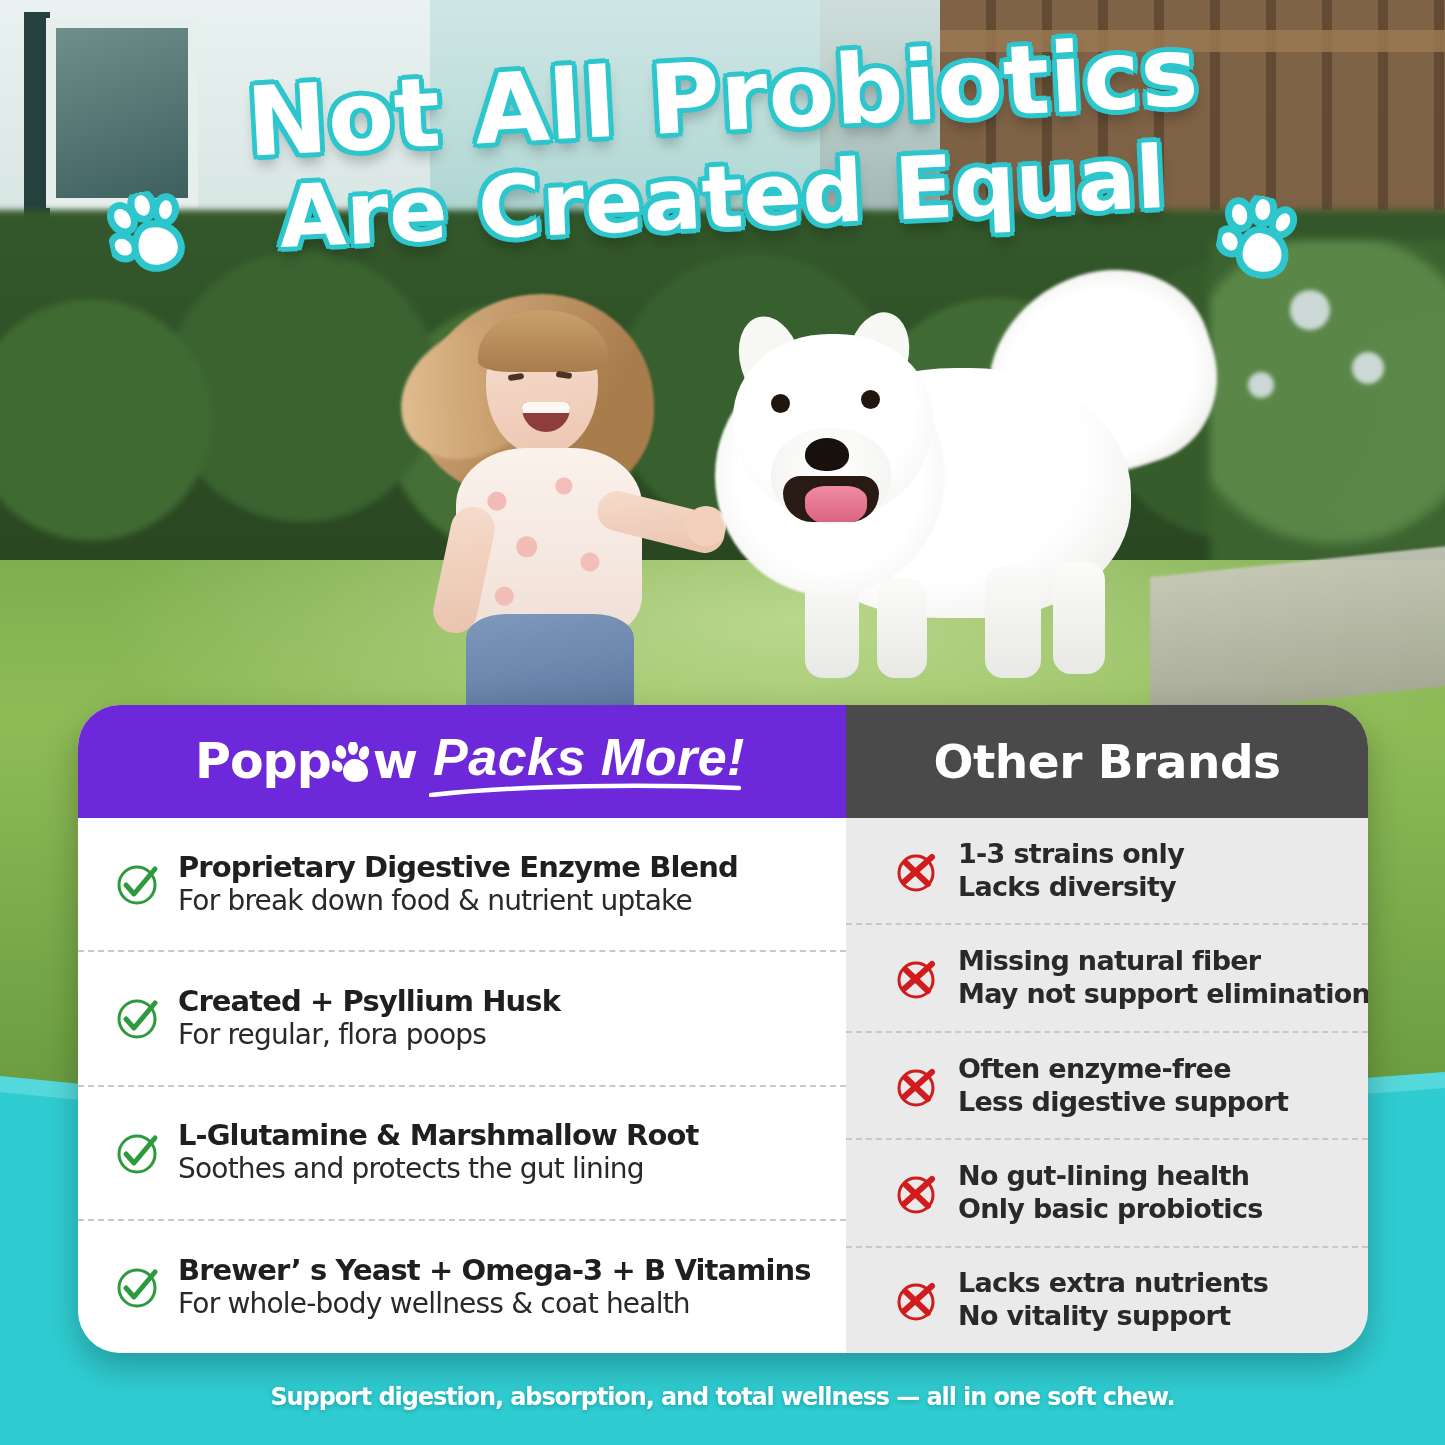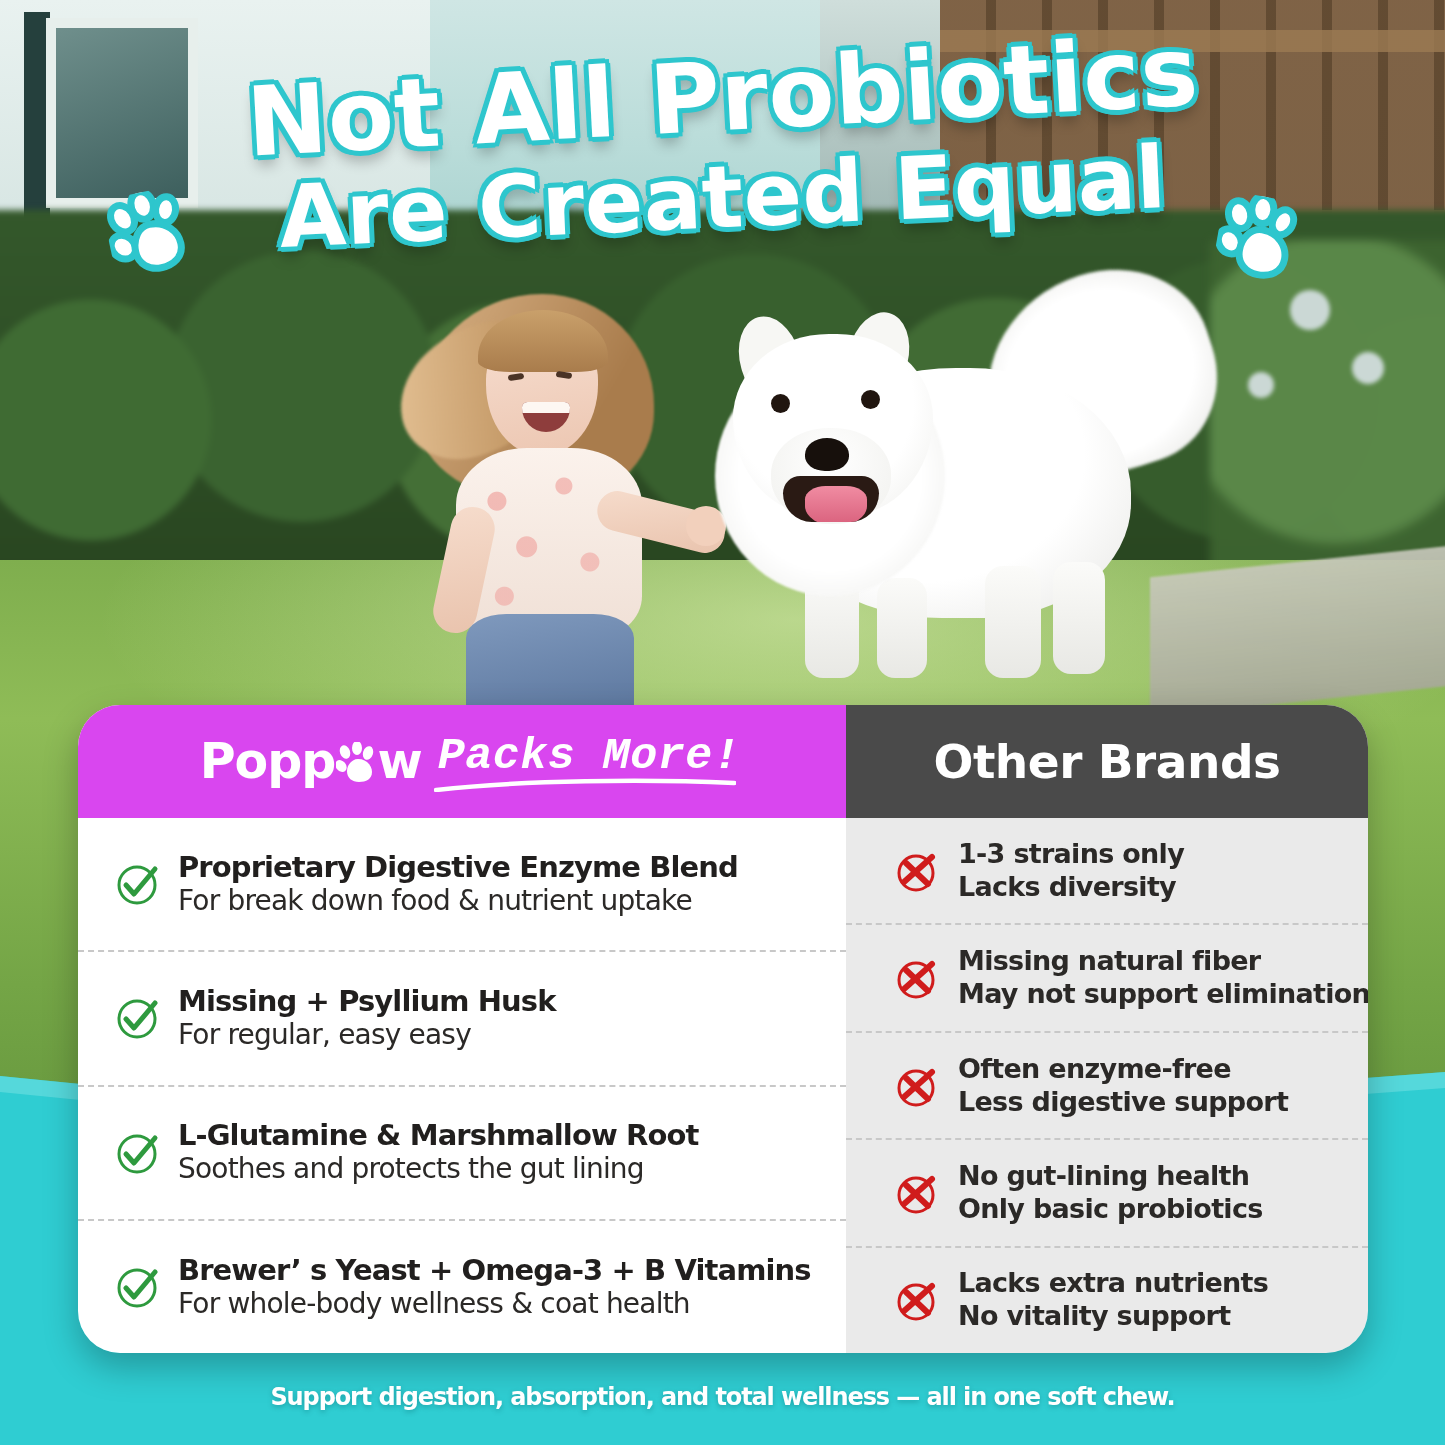--- a/index.html
+++ b/index.html
@@ -216,33 +216,33 @@
     position:absolute;left:78px;top:705px;width:1290px;height:648px;
     border-radius:42px;overflow:hidden;
     box-shadow:0 14px 34px rgba(0,0,0,.26);
     display:flex;
   }
   .col{display:flex;flex-direction:column;}
   .col-left{width:768px;background:#ffffff;}
   .col-right{width:522px;background:#eaeaea;}
 
   .head{height:113px;display:flex;align-items:center;justify-content:center;}
-  .head-left{background:#d946ef;}
+  .head-left{background:#6d28d9;}
   .head-right{background:#4a4a4a;}
 
   .brandwrap{display:flex;align-items:center;gap:16px;transform:translateX(8px);}
   .brand{
     color:#fff;font-size:49px;font-weight:bold;
     font-family:"DejaVu Sans", sans-serif;letter-spacing:-1px;
     display:flex;align-items:center;
   }
   .brand .pawo{display:inline-block;width:40px;height:42px;position:relative;margin:0 1px;transform:translateY(-2px);}
   .packs{
-    position:relative;color:#fff;font-size:45px;
-    font-family:Liberation Mono, monospace;font-style:italic;font-weight:bold;
+    position:relative;color:#fff;font-size:52px;
+    font-family:Liberation Sans, sans-serif;font-style:italic;font-weight:bold;
     letter-spacing:.5px;padding-bottom:10px;
   }
   .packs .swoosh{
     position:absolute;left:-4px;bottom:0;width:100%;height:14px;
   }
   .other{
     color:#fff;font-size:47px;font-weight:bold;
     font-family:"DejaVu Sans", sans-serif;letter-spacing:-.5px;
   }
 
@@ -422,22 +422,22 @@
         </div>
 
         <div class="row">
           <span class="ico">
             <svg viewBox="0 0 50 50" width="50" height="50">
               <circle cx="25" cy="26" r="18" fill="none" stroke="#2e9a3e" stroke-width="3"></circle>
               <path d="M14,26 L22,35 L43,10" fill="none" stroke="#2e9a3e" stroke-width="5" stroke-linecap="round" stroke-linejoin="round"></path>
             </svg>
           </span>
           <span class="txt">
-            <span class="t-title">Missing + Psyllium Husk</span>
-            <span class="t-sub">For regular, easy easy</span>
+            <span class="t-title">Created + Psyllium Husk</span>
+            <span class="t-sub">For regular, flora poops</span>
           </span>
         </div>
 
         <div class="row">
           <span class="ico">
             <svg viewBox="0 0 50 50" width="50" height="50">
               <circle cx="25" cy="26" r="18" fill="none" stroke="#2e9a3e" stroke-width="3"></circle>
               <path d="M14,26 L22,35 L43,10" fill="none" stroke="#2e9a3e" stroke-width="5" stroke-linecap="round" stroke-linejoin="round"></path>
             </svg>
           </span>

